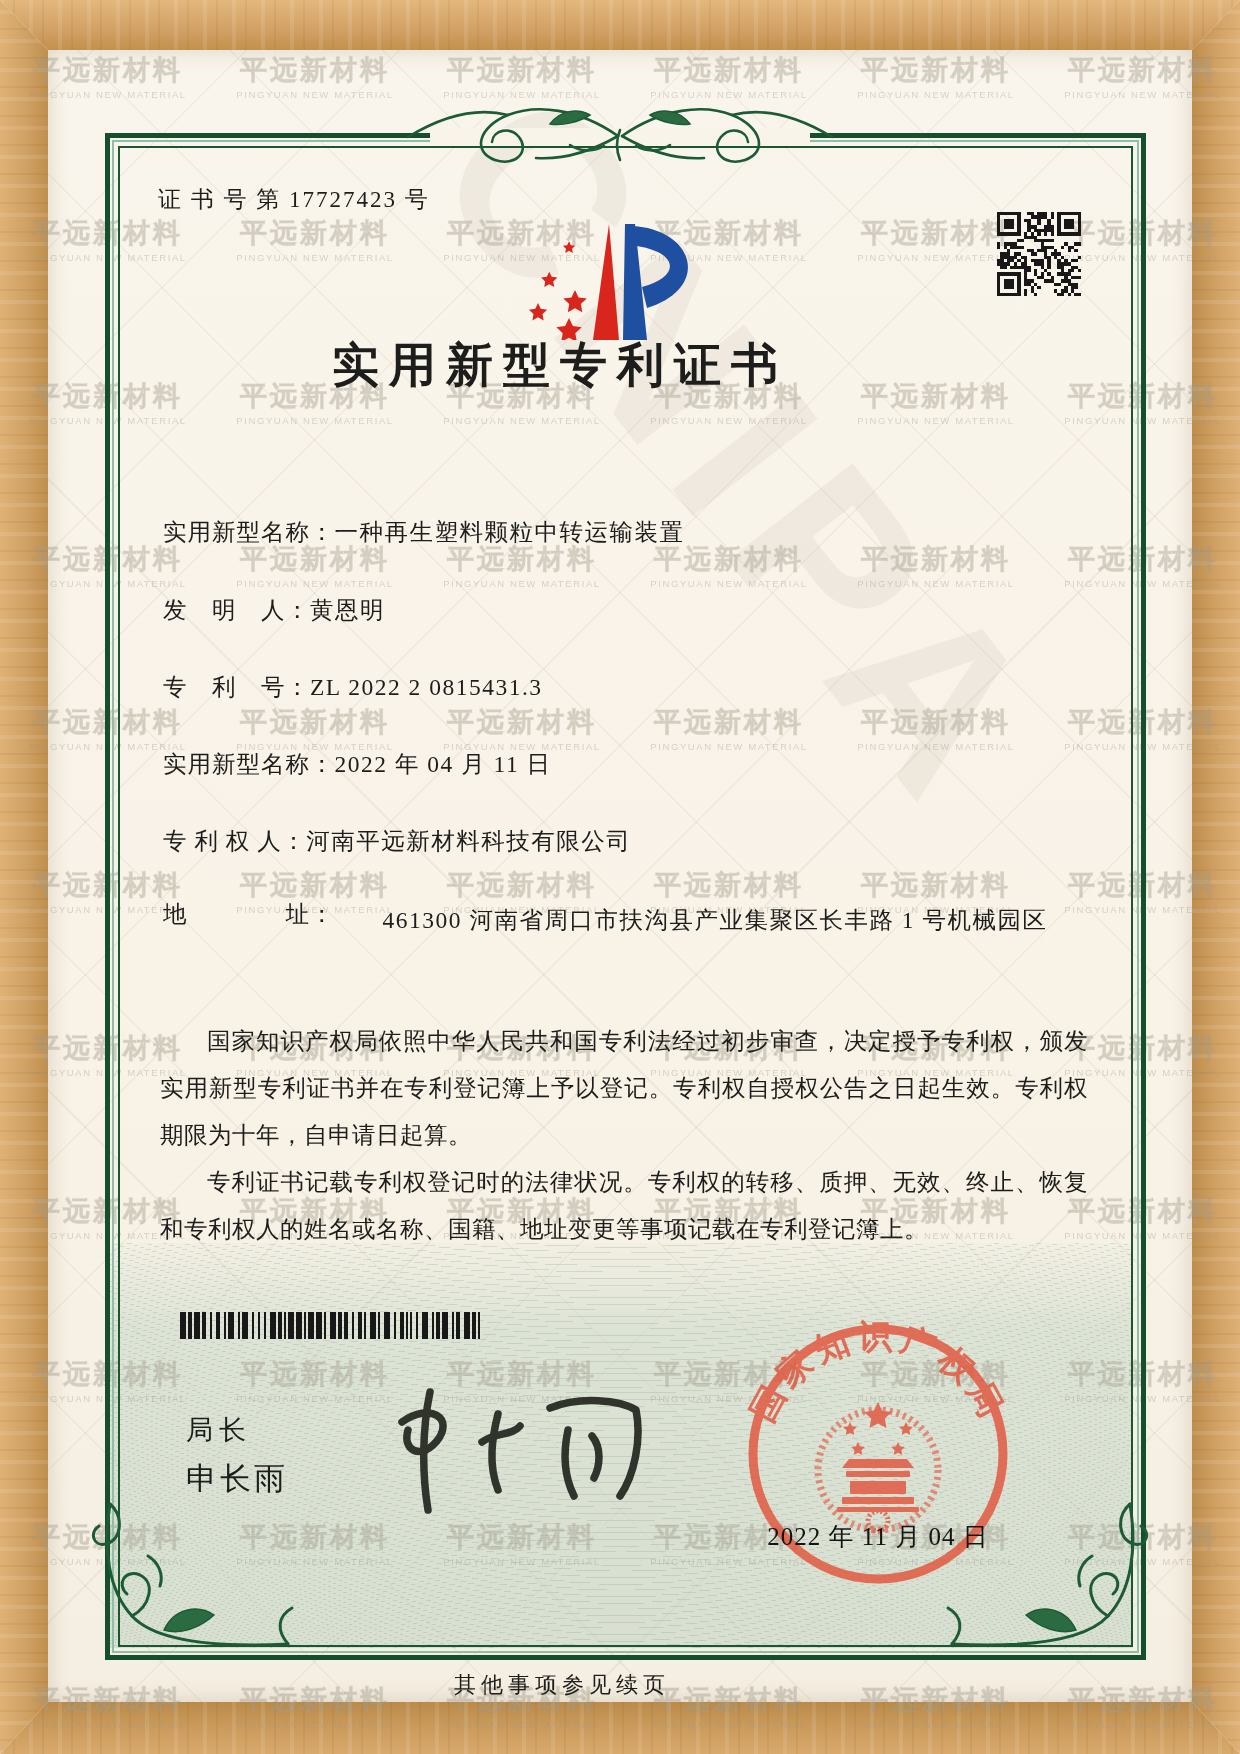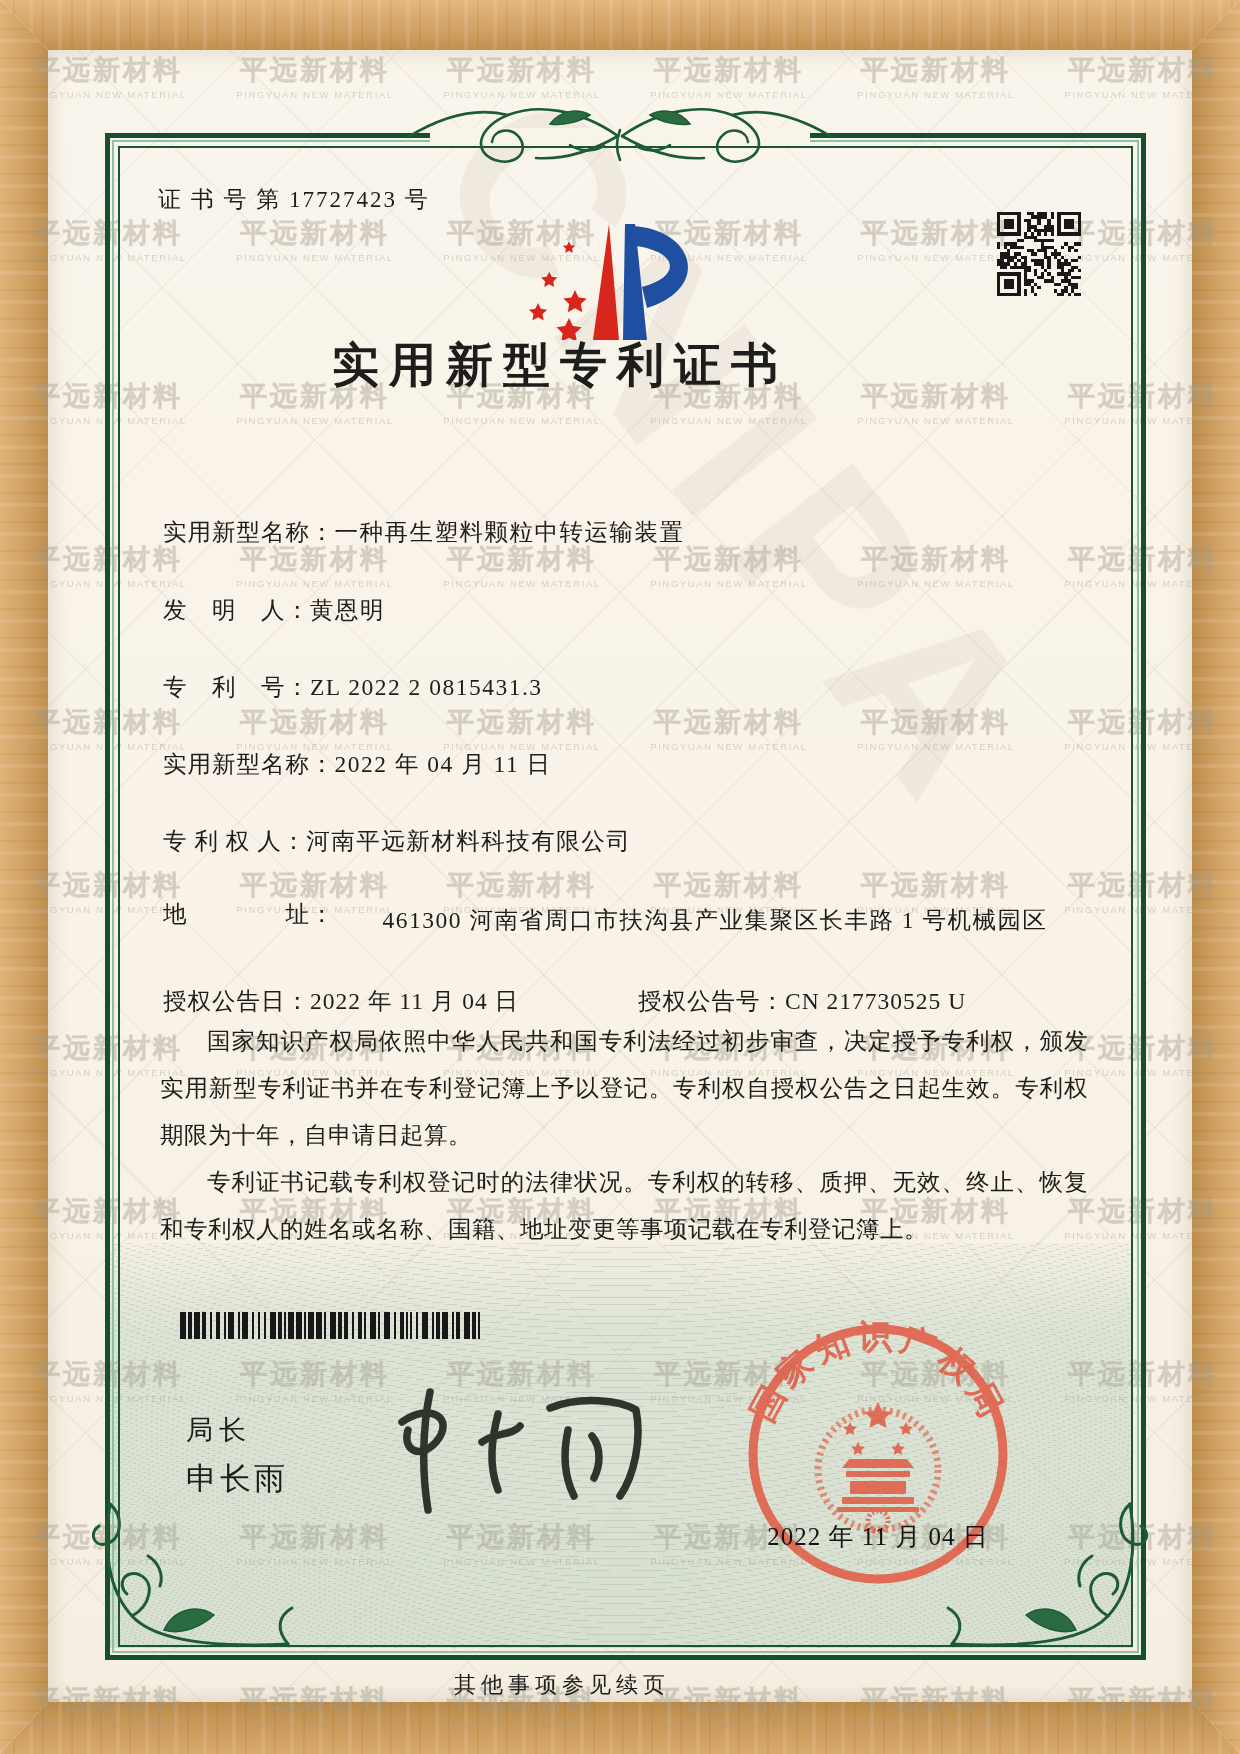--- a/index.html
+++ b/index.html
@@ -739,24 +739,20 @@
 
     <div id="fieldsHost">
         <div class="field-row" style="top: 516px;"><span class="label">实用新型名称：</span><span class="value">一种再生塑料颗粒中转运输装置</span></div>
         <div class="field-row" style="top: 594px;"><span class="label">发　明　人：</span><span class="value">黄恩明</span></div>
         <div class="field-row" style="top: 671px;"><span class="label">专　利　号：</span><span class="value">ZL 2022 2 0815431.3</span></div>
         <div class="field-row" style="top: 748px;"><span class="label">实用新型名称：</span><span class="value">2022 年 04 月 11 日</span></div>
         <div class="field-row" style="top: 825px;"><span class="label">专 利 权 人：</span><span class="value">河南平远新材料科技有限公司</span></div>
         <div class="field-row addr" style="top: 898px;"><span class="label">地　　　　址：</span><span class="value">461300 河南省周口市扶沟县产业集聚区长丰路 1 号机械园区</span></div>
       </div>
 
-    <div class="grant-row">
-      <span>授权公告日：</span><span>2022 年 11 月 04 日</span>
-      <span class="grant-no"><span>授权公告号：</span><span>CN 217730525 U</span></span>
-    </div>
 
     <div class="paras" id="parasHost">
         <p>国家知识产权局依照中华人民共和国专利法经过初步审查，决定授予专利权，颁发实用新型专利证书并在专利登记簿上予以登记。专利权自授权公告之日起生效。专利权期限为十年，自申请日起算。</p>
         <p>专利证书记载专利权登记时的法律状况。专利权的转移、质押、无效、终止、恢复和专利权人的姓名或名称、国籍、地址变更等事项记载在专利登记簿上。</p>
       </div>
 
     <div class="barcode" id="barcodeHost">
         <i style="width: 6px; margin-right: 2px;"></i>
         <i style="width: 4px; margin-right: 2px;"></i>
         <i style="width: 6px; margin-right: 2px;"></i>

